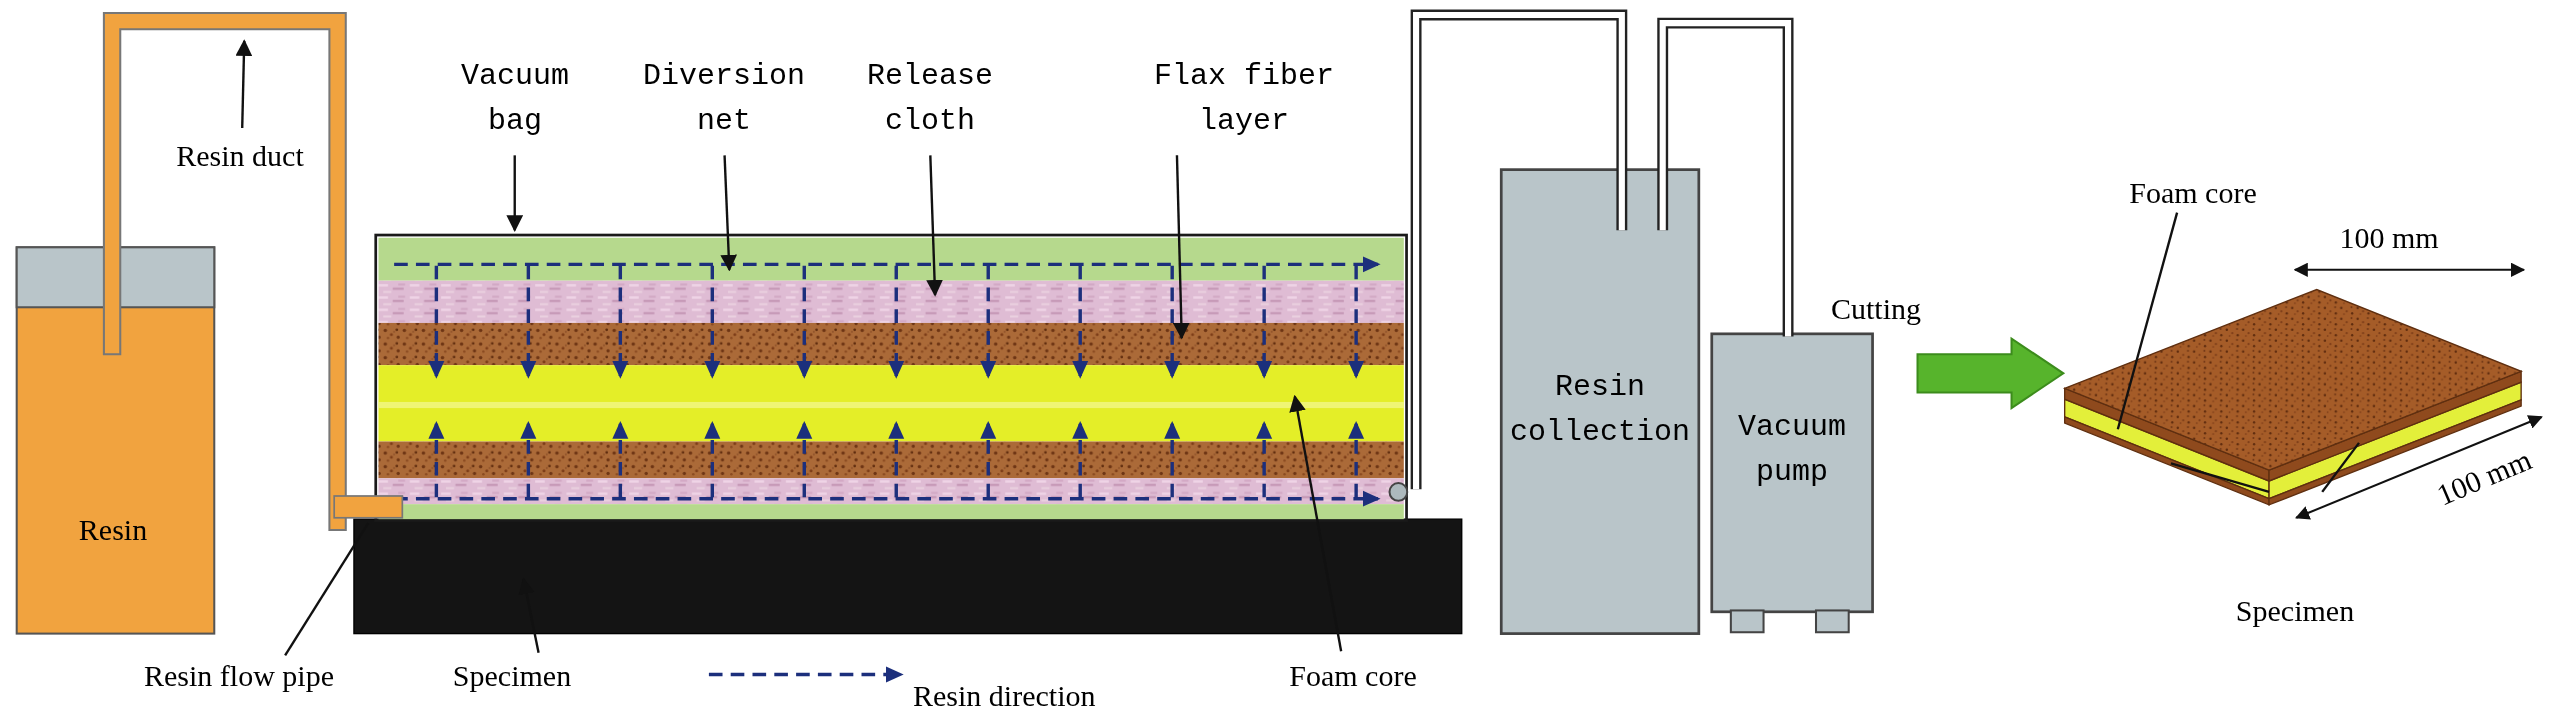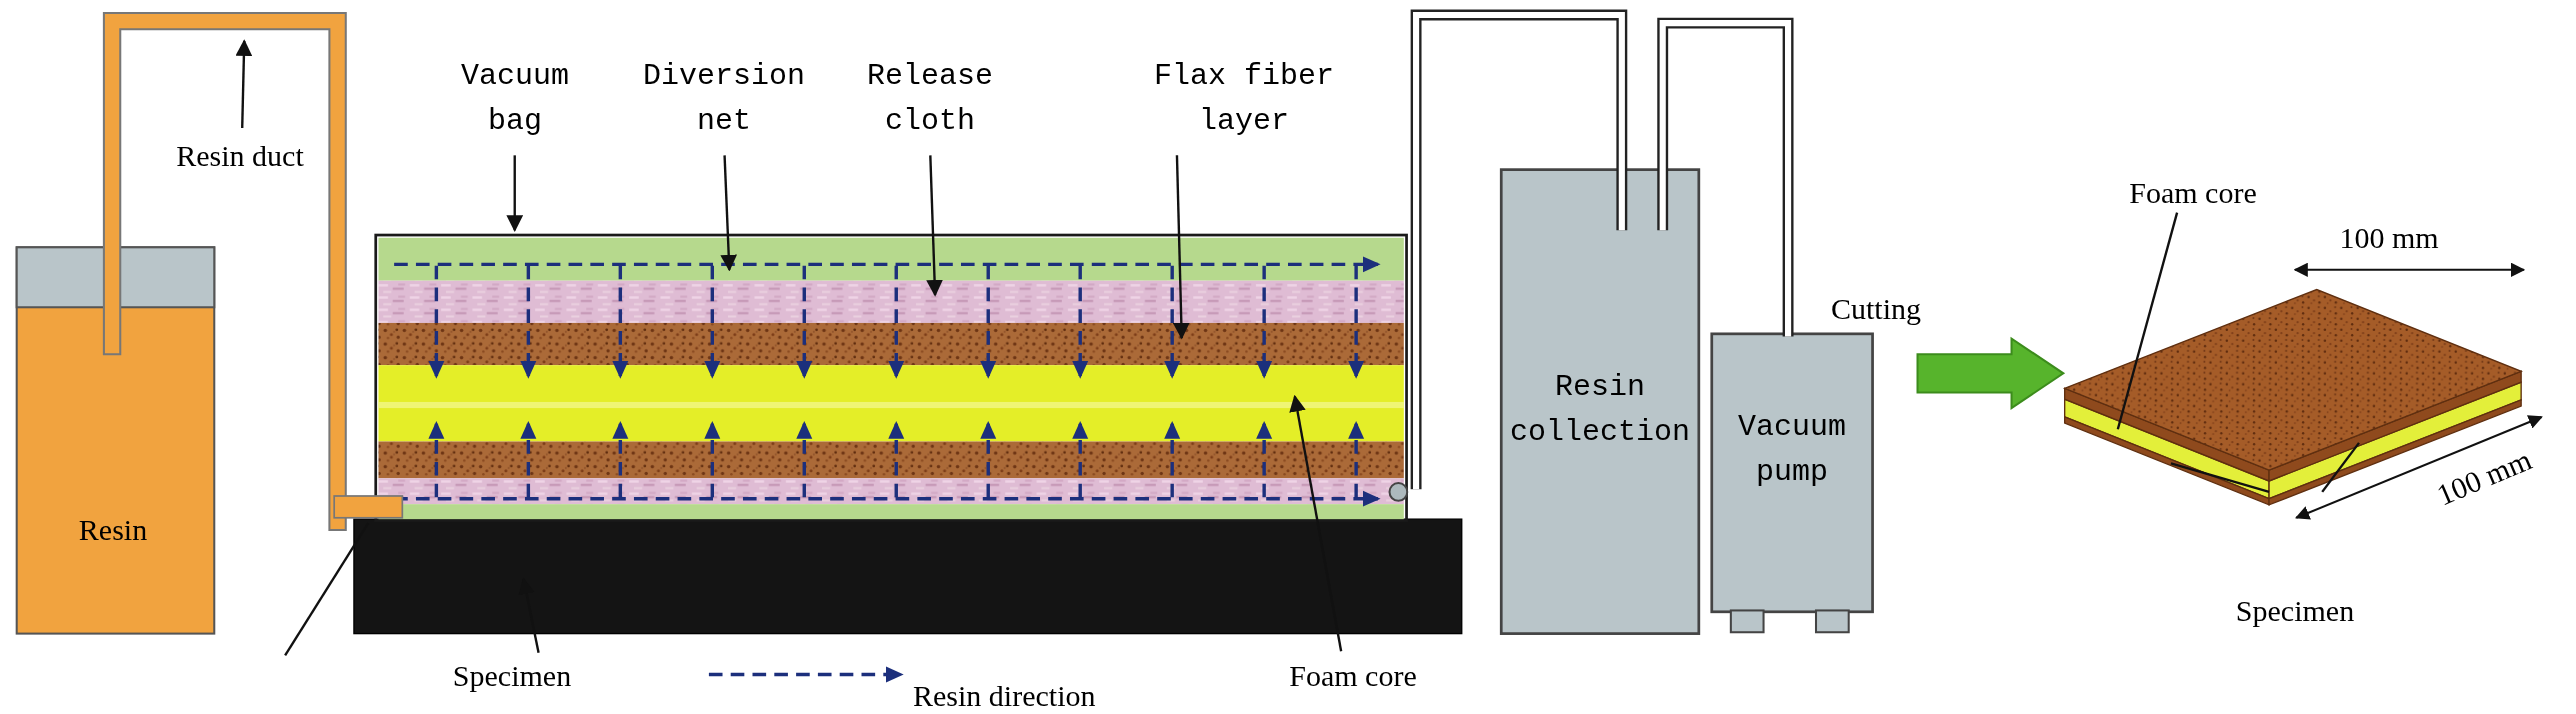--- a/index.html
+++ b/index.html
@@ -180,18 +180,19 @@
   <div>Vacuum</div>
   <div>pump</div>
 </div>
 
 <div class="lbl" style="left:1876px;top:308px;">Cutting</div>
 <div class="lbl" style="left:2193px;top:192px;">Foam core</div>
 <div class="lbl" style="left:2389px;top:237px;">100 mm</div>
 <div class="lbl rot" style="left:2484px;top:477px;">100 mm</div>
 <div class="lbl" style="left:2295px;top:610px;">Specimen</div>
 
+<div class="lbl" style="left:239px;top:675px;">Resin flow pipe</div>
 <div class="lbl" style="left:512px;top:675px;">Specimen</div>
 <div class="lbl left-anchor" style="left:913px;top:695px;text-align:center;">Resin direction</div>
 <div class="lbl" style="left:1353px;top:675px;">Foam core</div>
 
 </div>
 
 
 </body></html>

